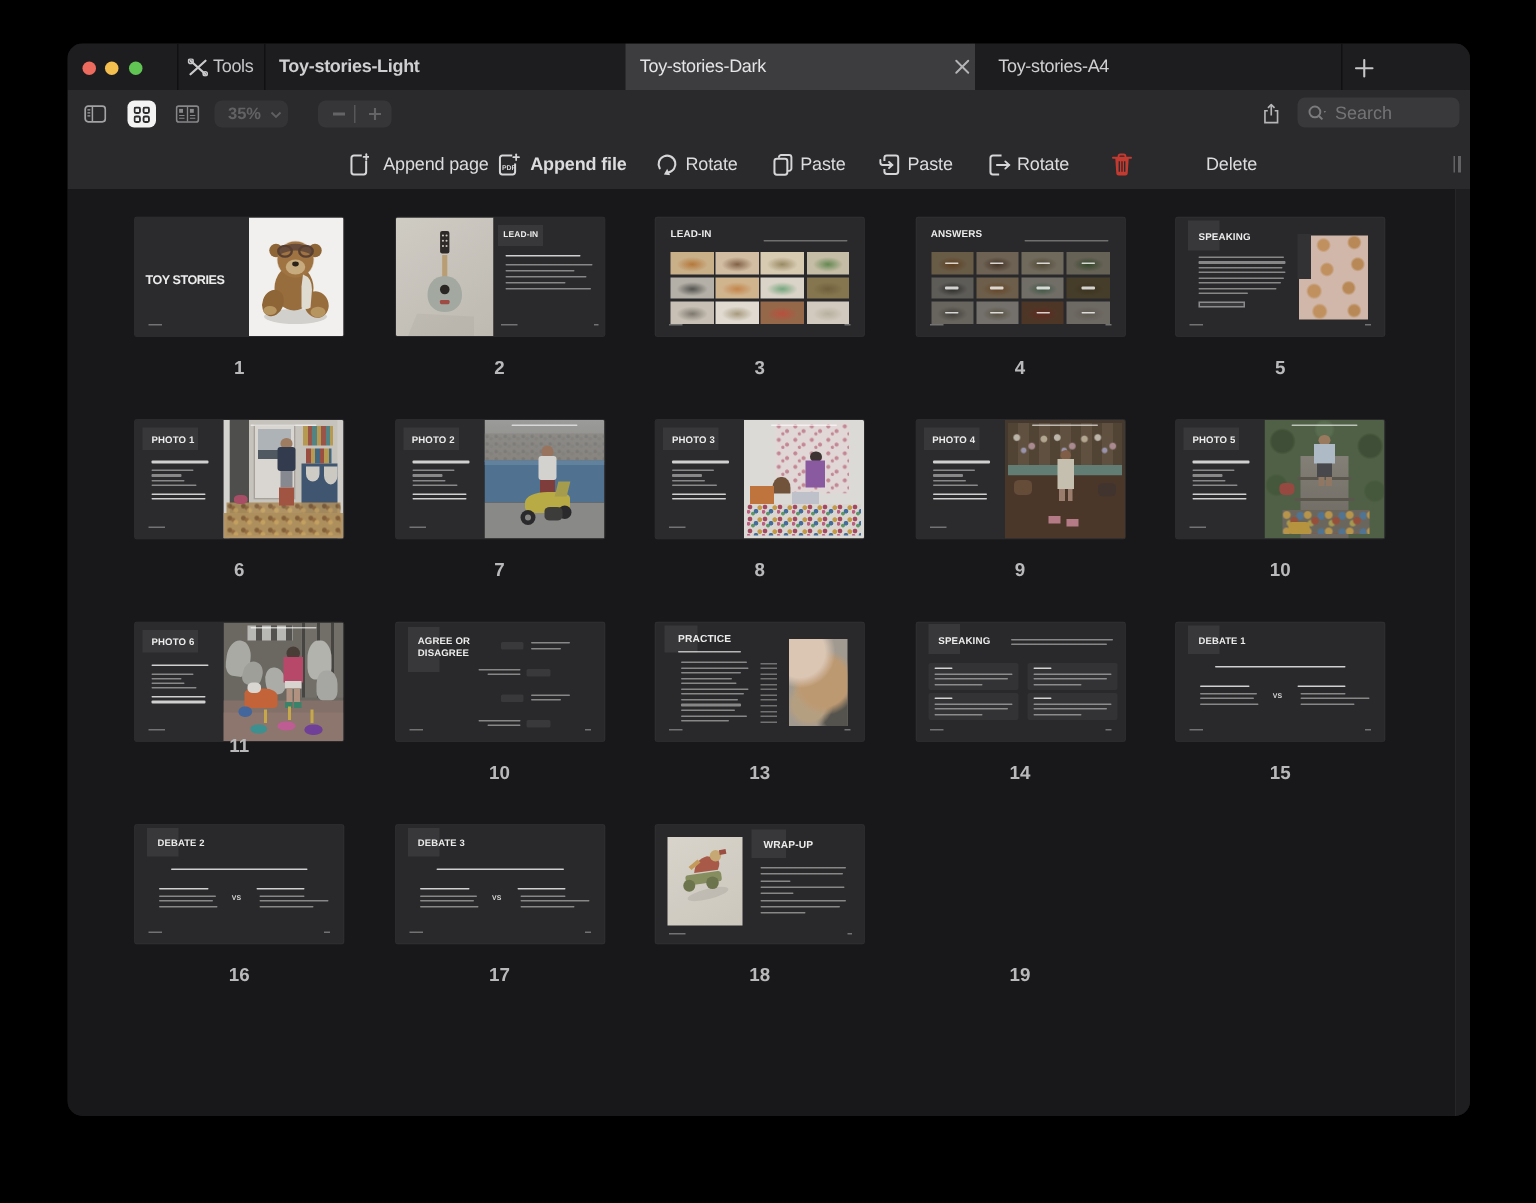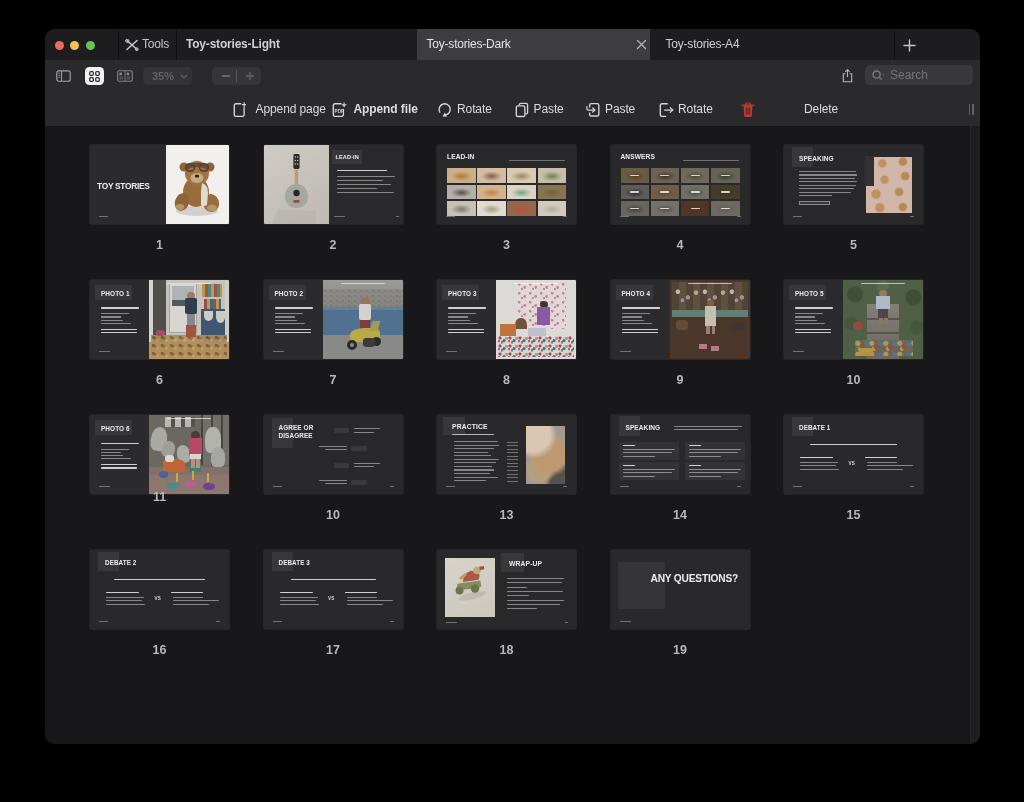--- a/index.html
+++ b/index.html
@@ -646,19 +646,14 @@
         <div class="ln" style="left:70px;top:36.2px;width:20px;"></div>
         <div class="ln" style="left:70px;top:40.55px;width:56px;"></div>
         <div class="ln" style="left:70px;top:44.9px;width:22px;"></div>
         <div class="ln" style="left:70px;top:49.25px;width:57px;"></div>
         <div class="ln" style="left:70px;top:53.599999999999994px;width:53px;"></div>
         <div class="ln" style="left:70px;top:57.949999999999996px;width:30px;"></div>
         <div class="lnd" style="left:9px;top:71.5px;width:11px;"></div>
         <div class="lnd" style="left:128px;top:71.5px;width:3px;"></div>
       </div>
 <div class="num" style="left:392px;top:517.4px;">18</div>
-<div class="th" style="left:565.5px;top:424.4px;">
-        <div class="hl" style="left:7.5px;top:12px;width:47px;height:46.5px;background:#353537;"></div>
-        <div class="hd" style="left:40px;top:22.5px;font-size:10.2px;letter-spacing:-0.2px;">ANY QUESTIONS?</div>
-        <div class="lnd" style="left:9px;top:71px;width:11px;"></div>
-      </div>
 <div class="num" style="left:565.5px;top:517.4px;">19</div>
 </div>
 </div>
 </body></html>

